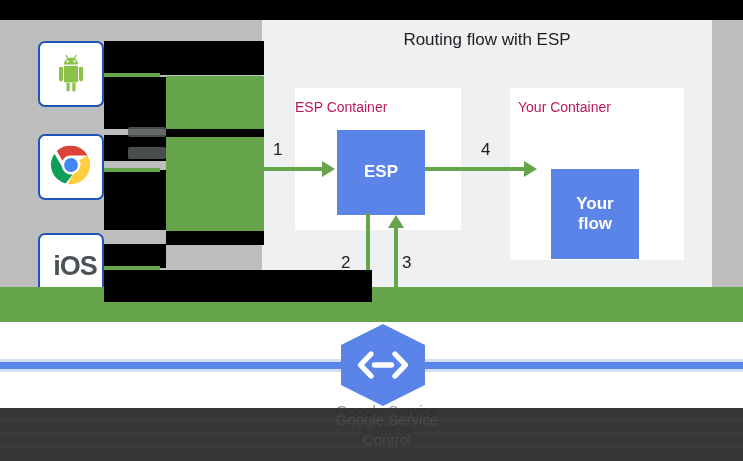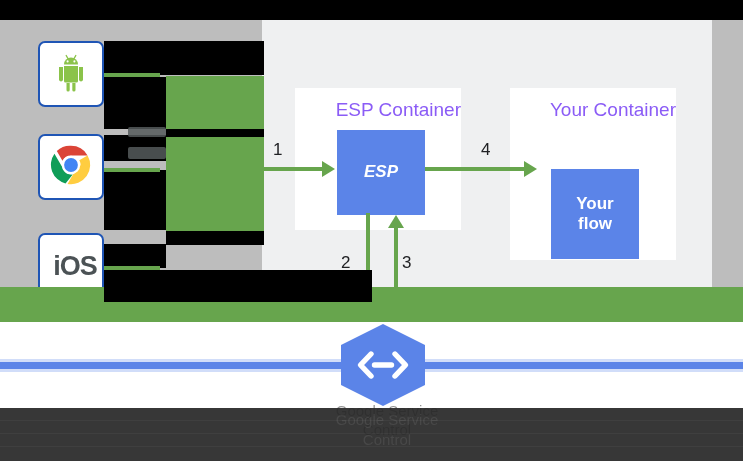--- a/index.html
+++ b/index.html
@@ -77,34 +77,34 @@
   
   #diagram-title{
     position:absolute;left:262px;top:30px;width:450px;
     text-align:center;font-size:17px;color:#202124;
   }
 
   .container-box{
     position:absolute;background:#ffffff;
   }
   #esp-container{left:295px;top:88px;width:166px;height:142px;}
-  #your-container{left:510px;top:88px;width:166px;height:172px;}
+  #your-container{left:510px;top:88px;width:166px;height:172px;padding-left:8px;}
 
   .container-label{
-    position:absolute;width:100%;top:11px;text-align:right;
-    font-size:19px;color:#8b5cf6;
+    position:absolute;width:100%;top:11px;text-align:left;
+    font-size:14px;color:#be185d;
   }
 
   .blue-box{
     position:absolute;background:#5b84e8;
     display:flex;align-items:center;justify-content:center;
     color:#ffffff;font-weight:700;font-size:17px;line-height:1.18;
     text-align:center;
   }
-  #esp-box{left:337px;top:130px;width:88px;height:85px;font-style:italic;}
+  #esp-box{left:337px;top:130px;width:88px;height:85px;}
   #your-code-box{left:551px;top:125px;width:88px;height:90px;margin-top:44px;}
 
   
   .h-line{position:absolute;height:4px;background:#67a54d;}
   #line-1{left:262px;top:167px;width:62px;}
   #line-4{left:425px;top:167px;width:100px;}
   .arrow-right{
     position:absolute;width:0;height:0;
     border-top:8px solid transparent;border-bottom:8px solid transparent;
     border-left:13px solid #67a54d;
@@ -210,20 +210,21 @@
         <circle cx="24" cy="24" r="9.6" fill="#ffffff"></circle>
         <circle cx="24" cy="24" r="7.2" fill="#4285f4"></circle>
       </svg>
     </span>
   </div>
 
   <div class="icon-card" id="icon-ios">
     <span class="ios-text">iOS</span>
   </div>
 
+  <div id="diagram-title">Routing flow with ESP</div>
 
   <div class="container-box" id="esp-container">
     <div class="container-label">ESP Container</div>
   </div>
 
   <div class="container-box" id="your-container">
     <div class="container-label">Your Container</div>
   </div>
 
   <div class="blue-box" id="esp-box">

